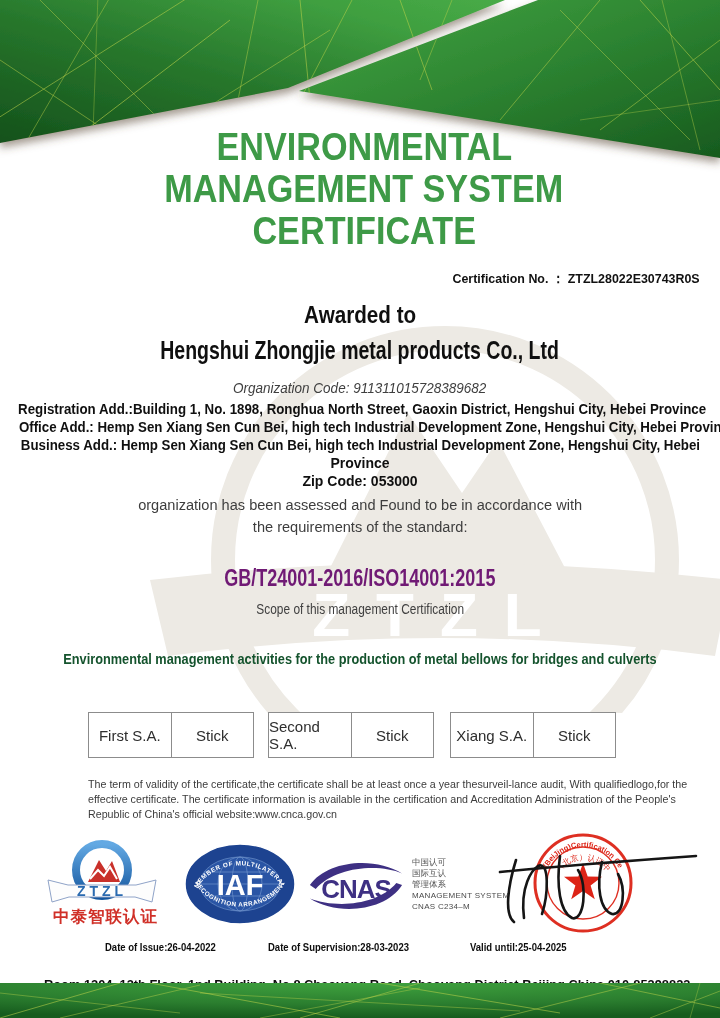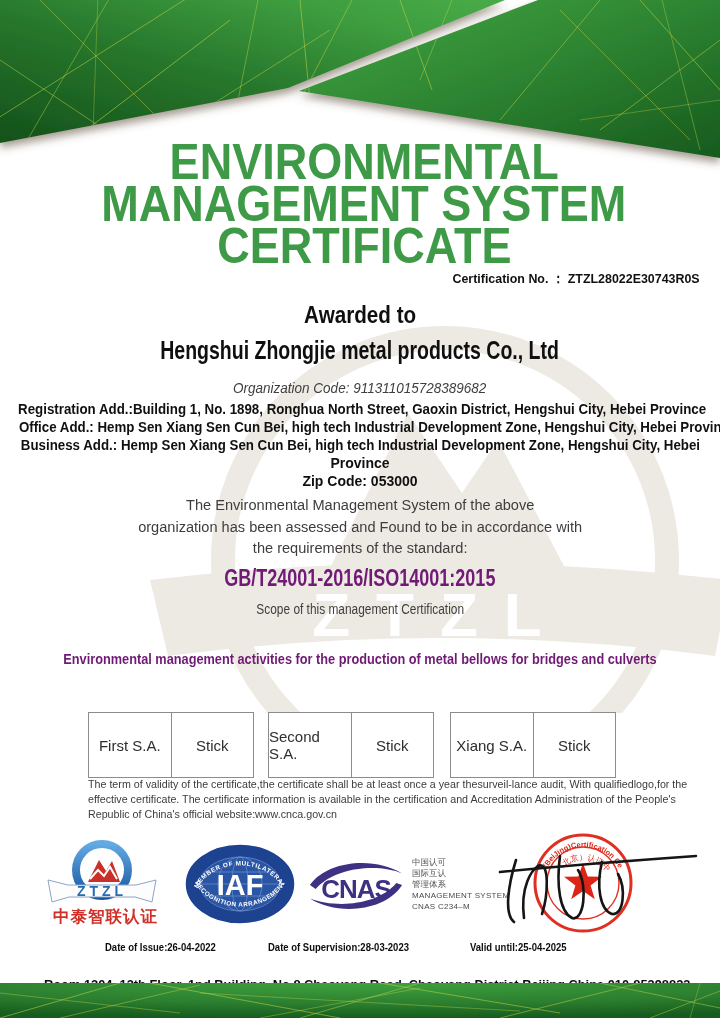--- a/index.html
+++ b/index.html
@@ -1,32 +1,32 @@
 <!DOCTYPE html>
 <html><head>
 <meta charset="utf-8">
 <style>
   html,body{margin:0;padding:0;background:#ffffff;}
   .page{position:relative;width:720px;height:1018px;background:#ffffff;overflow:hidden;
         font-family:"Liberation Sans",sans-serif;color:#1a1a1a;}
   .abs{position:absolute;}
   .center{left:0;right:0;text-align:center;}
   .cx{display:inline-block;transform:scaleX(var(--sx,1));transform-origin:center;white-space:nowrap;}
-  .title{top:141px;font-weight:bold;font-size:50px;line-height:42px;color:#3e9a47;letter-spacing:0;padding-left:8px;}
+  .title{top:126px;font-weight:bold;font-size:38px;line-height:42px;color:#3e9a47;letter-spacing:0;padding-left:8px;}
   .certno{top:270px;right:20px;text-align:right;font-weight:bold;font-size:13.5px;color:#111;}
   .certno .cx{transform-origin:right center;}
   .awarded{top:301px;font-weight:bold;font-size:24px;color:#0f0f0f;}
   .company{top:336px;font-weight:bold;font-size:25px;color:#0f0f0f;}
   .orgcode{top:379px;font-size:15px;color:#3f3f3f;font-style:italic;}
   .addr{top:400px;font-weight:bold;font-size:14px;line-height:18px;color:#101010;}
   .statement{top:494px;font-size:15.5px;line-height:21.5px;color:#3d3d3d;}
   .standard{top:564px;font-weight:bold;font-size:24px;color:#701a75;}
   .scopehead{top:601px;font-size:14px;color:#404040;}
-  .scopetext{top:651px;font-weight:bold;font-size:14px;color:#701a75;}
-  .pair{position:absolute;top:712px;width:166px;height:66px;display:flex;border:1px solid #8c8c8c;box-sizing:border-box;background:#fff;}
+  .scopetext{top:651px;font-weight:bold;font-size:14px;color:#14532d;}
+  .pair{position:absolute;top:712px;width:166px;height:46px;display:flex;border:1px solid #8c8c8c;box-sizing:border-box;background:#fff;}
   .cell{flex:1;display:flex;align-items:center;justify-content:center;font-size:15px;color:#2e2e2e;}
   .cell + .cell{border-left:1px solid #8c8c8c;}
   .fineprint{top:777px;left:88px;width:660px;font-size:11.5px;line-height:15.2px;color:#3c3c3c;
              transform:scaleX(.93);transform-origin:left top;}
   .ztzl-caption{top:906px;left:33px;width:145px;text-align:center;font-weight:bold;font-size:16.5px;
                 color:#d03028;letter-spacing:1px;}
   .cnas-lines{top:857px;left:412px;font-size:8.5px;line-height:11px;color:#555;}
   .cnas-lines .lat{font-size:8px;color:#4a4a4a;letter-spacing:.3px;}
   .dates{top:942px;font-weight:bold;font-size:10px;color:#0d0d0d;}
   .dates .cx{transform-origin:left center;--sx:.95;}
@@ -118,21 +118,20 @@
 
   <div class="abs center addr">
     <div><span class="cx" style="--sx:.95">Registration Add.:Building 1, No. 1898, Ronghua North Street, Gaoxin District, Hengshui City, Hebei Province</span></div>
     <div><span class="cx" style="--sx:.95">Office Add.: Hemp Sen Xiang Sen Cun Bei, high tech Industrial Development Zone, Hengshui City, Hebei Province</span></div>
     <div><span class="cx" style="--sx:.95">Business Add.: Hemp Sen Xiang Sen Cun Bei, high tech Industrial Development Zone, Hengshui City, Hebei</span></div>
     <div><span class="cx">Province</span></div>
     <div><span class="cx">Zip Code: 053000</span></div>
   </div>
 
   <div class="abs center statement">
-    <div><span class="cx" style="--sx:.94">The Environmental Management System of the above</span></div>
     <div><span class="cx" style="--sx:.94">organization has been assessed and Found to be in accordance with</span></div>
     <div><span class="cx" style="--sx:.94">the requirements of the standard:</span></div>
   </div>
 
   <div class="abs center standard">
     <span class="cx" style="--sx:.75">GB/T24001-2016/ISO14001:2015</span>
   </div>
 
   <div class="abs center scopehead">
     <span class="cx" style="--sx:.85">Scope of this management Certification</span>

